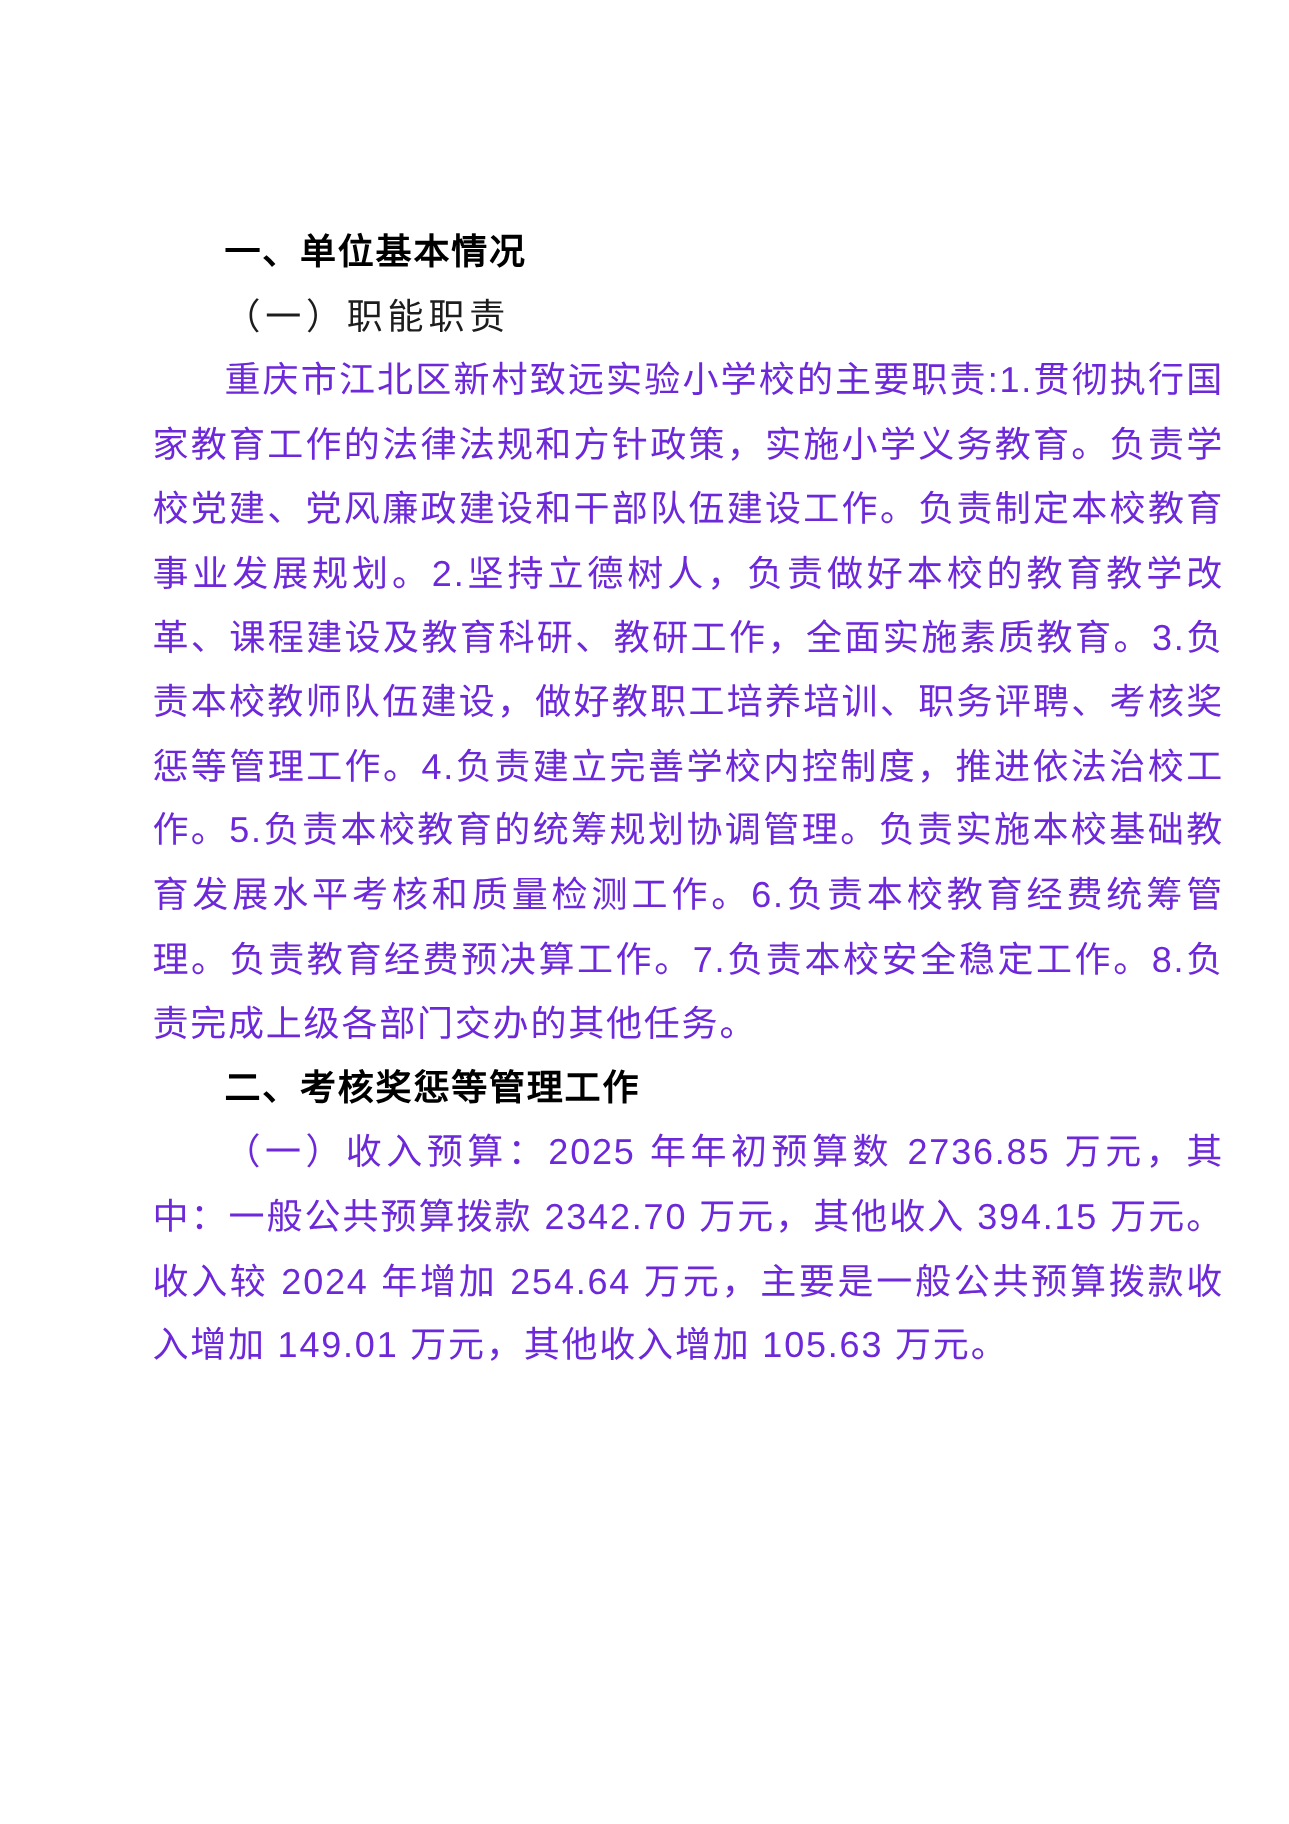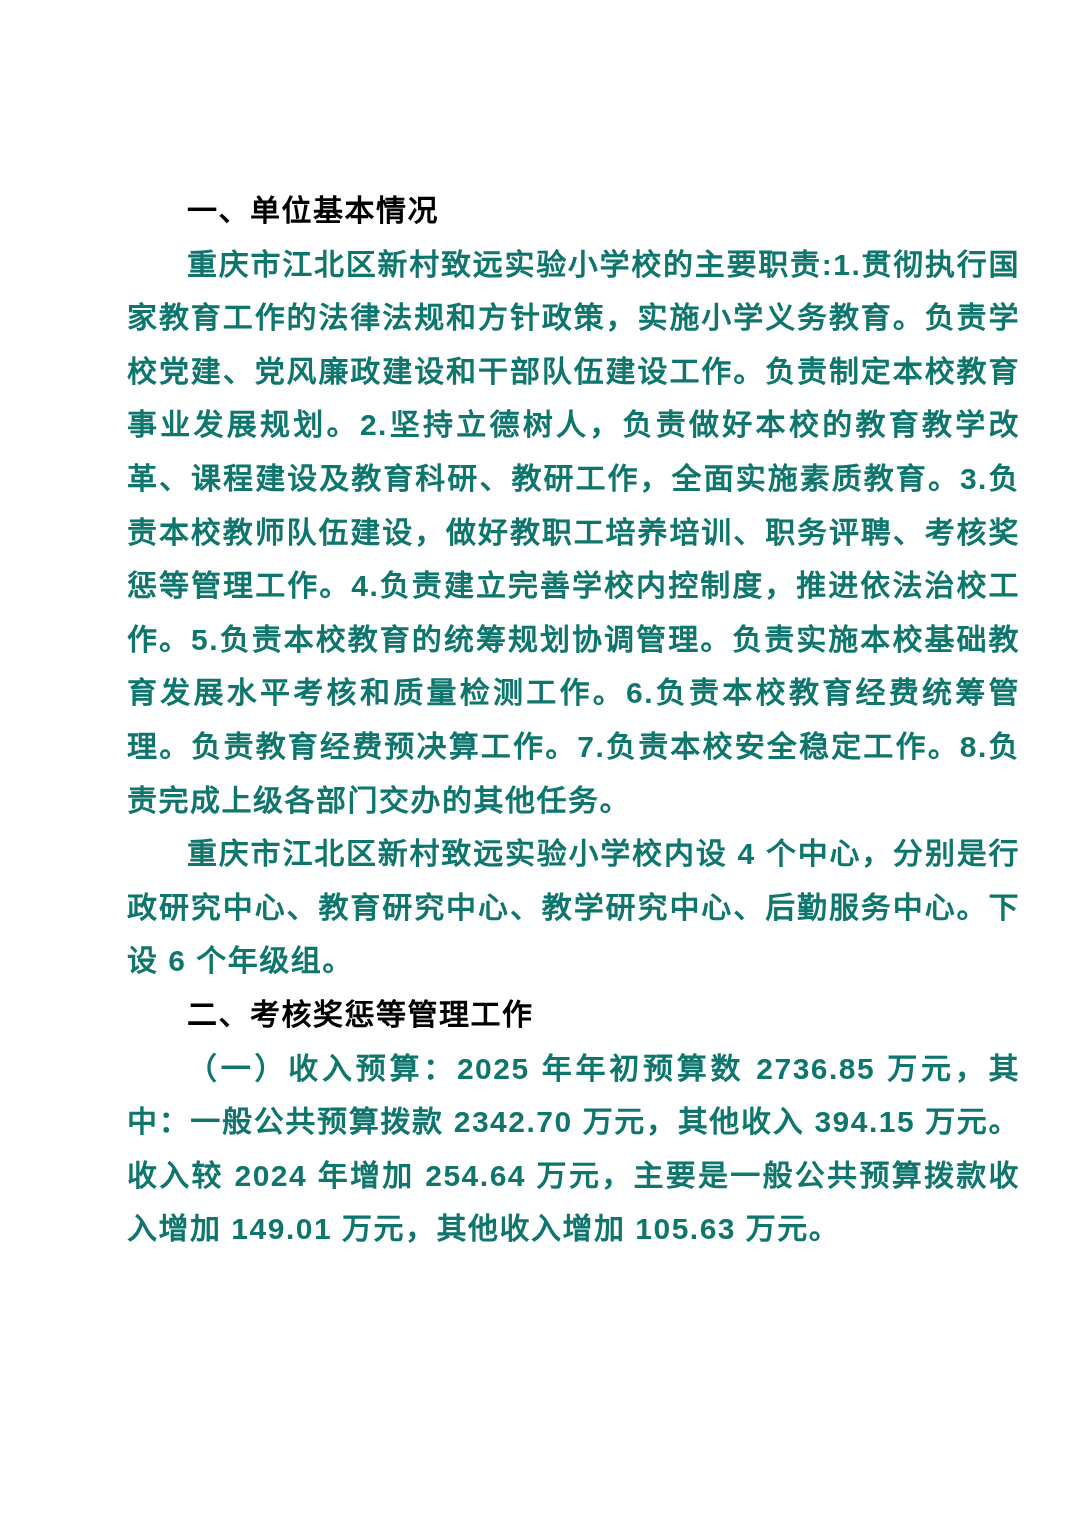--- a/index.html
+++ b/index.html
@@ -36,39 +36,39 @@
     font-weight: 400;
     color: #1d1d1d;
     line-height: 53.6px;
     text-indent: 2em;
     letter-spacing: 4px;
     white-space: nowrap;
   }
   .body-para {
     margin: 0;
     font-size: 30px;
-    font-weight: 700;
-    color: #0f766e;
+    font-weight: 400;
+    color: #6d28d9;
     line-height: 53.6px;
     text-indent: 2em;
     text-align: justify;
     text-justify: inter-character;
     letter-spacing: 1.5px;
   }
 </style>
 </head>
 <body>
 
 <div class="page">
 
   <h1 class="h1">一、单位基本情况</h1>
 
+  <h2 class="h2">（一）职能职责</h2>
 
   <p class="body-para">重庆市江北区新村致远实验小学校的主要职责:1.贯彻执行国家教育工作的法律法规和方针政策，实施小学义务教育。负责学校党建、党风廉政建设和干部队伍建设工作。负责制定本校教育事业发展规划。2.坚持立德树人，负责做好本校的教育教学改革、课程建设及教育科研、教研工作，全面实施素质教育。3.负责本校教师队伍建设，做好教职工培养培训、职务评聘、考核奖惩等管理工作。4.负责建立完善学校内控制度，推进依法治校工作。5.负责本校教育的统筹规划协调管理。负责实施本校基础教育发展水平考核和质量检测工作。6.负责本校教育经费统筹管理。负责教育经费预决算工作。7.负责本校安全稳定工作。8.负责完成上级各部门交办的其他任务。</p>
 
 
-  <p class="body-para">重庆市江北区新村致远实验小学校内设 4 个中心，分别是行政研究中心、教育研究中心、教学研究中心、后勤服务中心。下设 6 个年级组。</p>
 
   <h1 class="h1">二、考核奖惩等管理工作</h1>
 
   <p class="body-para">（一）收入预算：2025 年年初预算数 2736.85 万元，其中：一般公共预算拨款 2342.70 万元，其他收入 394.15 万元。收入较 2024 年增加 254.64 万元，主要是一般公共预算拨款收入增加 149.01 万元，其他收入增加 105.63 万元。</p>
 
 </div>
 
 </body></html>

